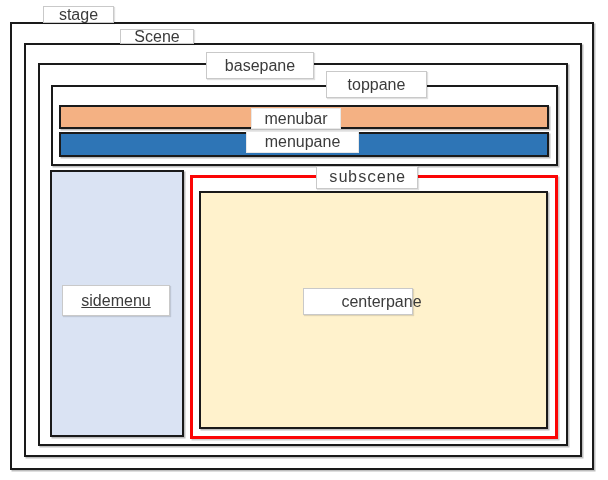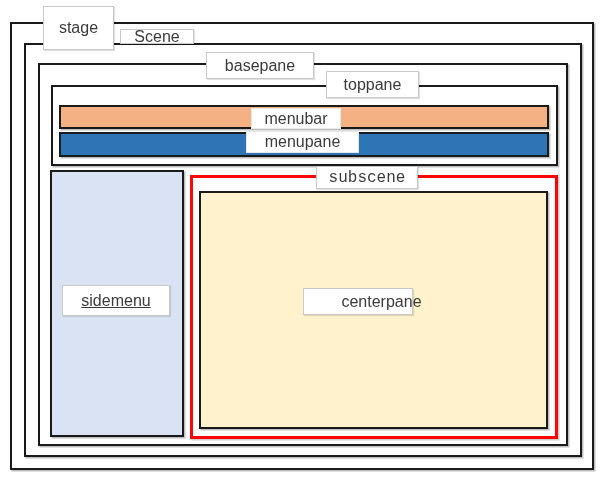--- a/index.html
+++ b/index.html
@@ -48,24 +48,24 @@
     font-size: 16px;
     display: flex;
     align-items: center;
     justify-content: center;
     z-index: 10;
     white-space: nowrap;
     line-height: 1;
   }
   .label.bar-chip { border: 1px solid #e8e8e8; box-shadow: none; }
 
-  #stage-label      { left: 43px;  top: 6px;   width: 71px;  height: 44px; }
+  #stage-label      { left: 43px;  top: 6px;   width: 71px;  height: 17px; }
   #scene-label      { left: 120px; top: 29px;  width: 74px;  height: 15px; }
   #basepane-label   { left: 206px; top: 52px;  width: 108px; height: 27px; }
-  #toppane-label    { left: 326px; top: 71px;  width: 93px; height: 27px; }
+  #toppane-label    { left: 326px; top: 71px;  width: 101px; height: 27px; }
   #menubar-label    { left: 251px; top: 108px; width: 90px;  height: 21px; }
   #menupane-label   { left: 246px; top: 131px; width: 113px; height: 22px; }
   #subscene-label   { left: 316px; top: 166px; width: 102px; height: 23px; font-family: Liberation Mono, monospace; }
   #sidemenu-label   { left: 62px;  top: 285px; width: 108px; height: 31px; text-decoration: underline; }
   #centerpane-label { left: 303px; top: 288px; width: 110px; height: 27px; padding-left: 47px; }
 </style>
 </head>
 <body>
 
 <div id="canvas">

